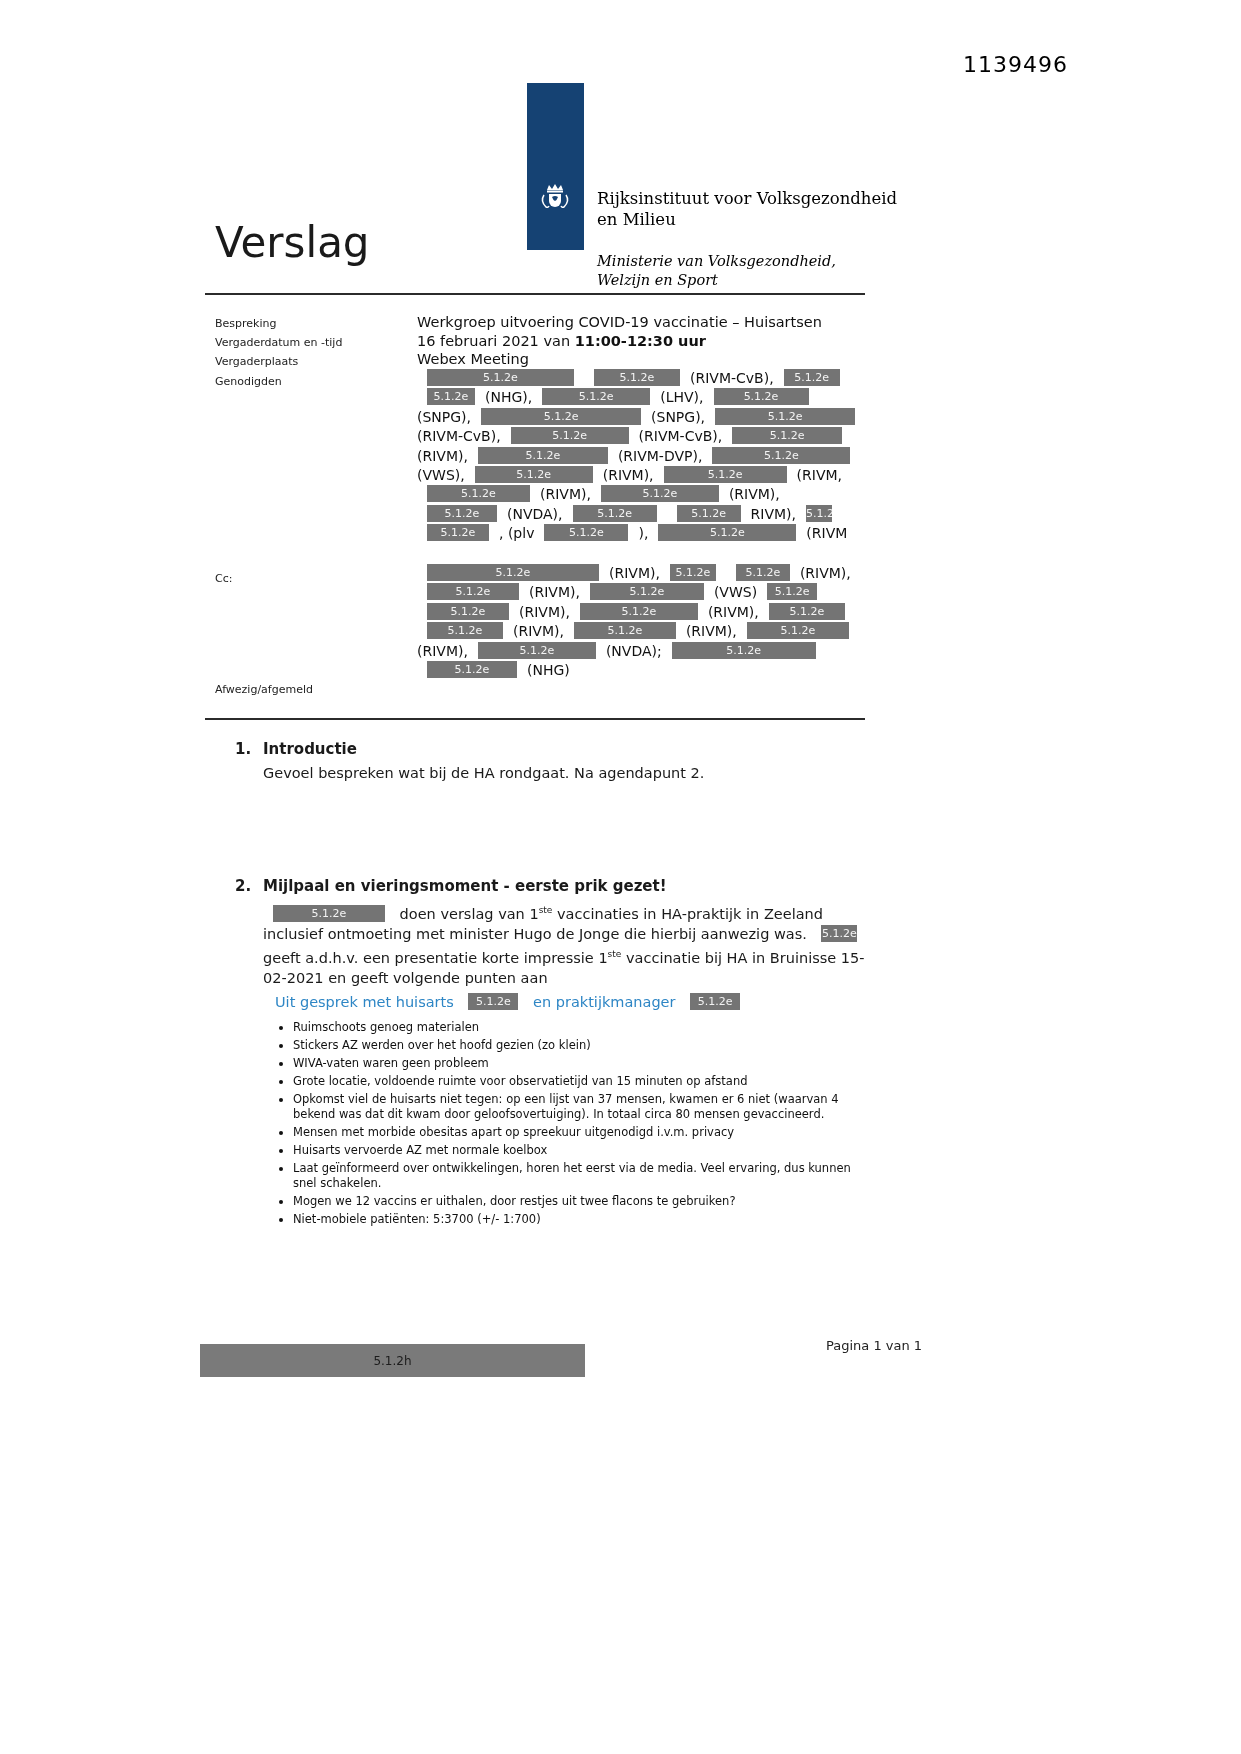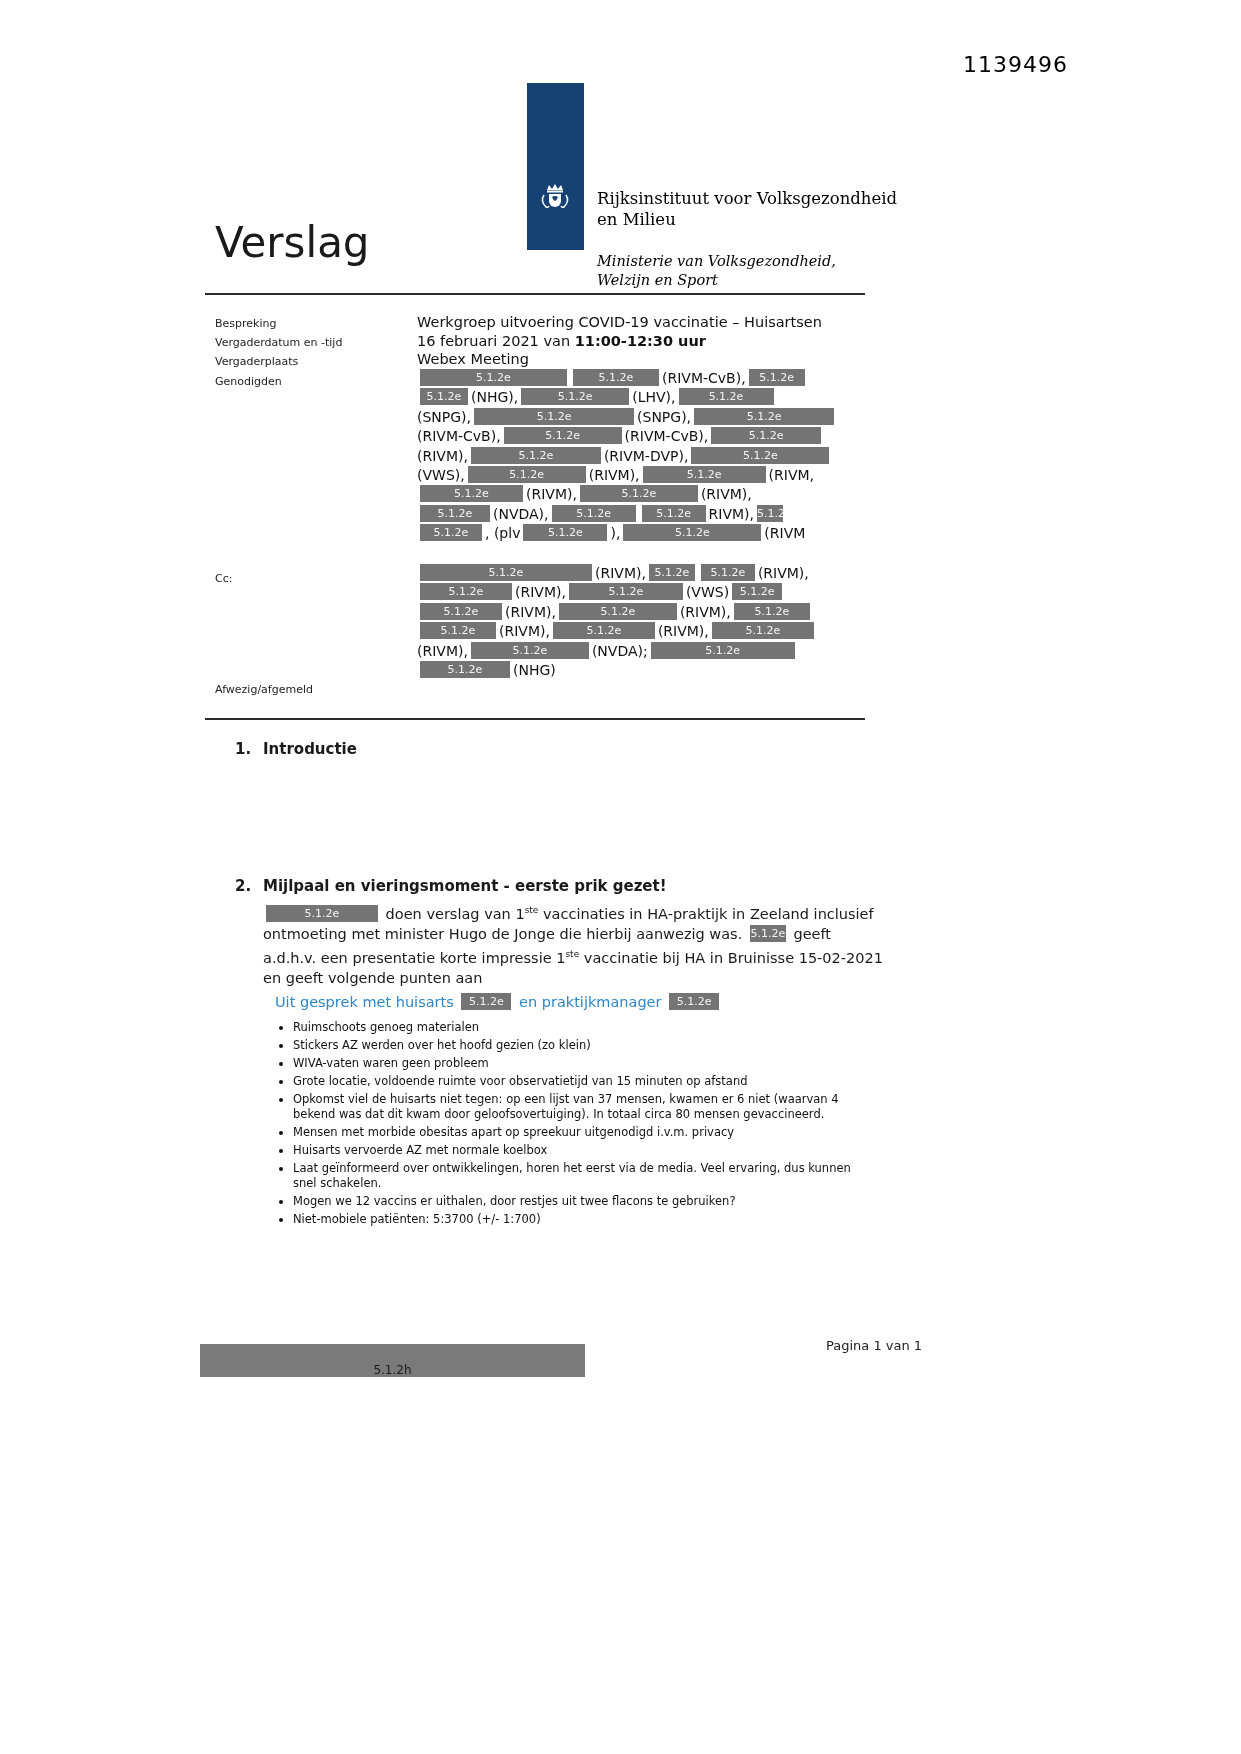--- a/index.html
+++ b/index.html
@@ -24,41 +24,41 @@
   .rule2 { top:718px; }
 
   
   .meta-label { position:absolute; left:215px; font-size:11px; color:#222; }
   .meta-content { position:absolute; left:417px; font-size:14.5px; color:#111; }
   .tok-line { line-height:19.4px; font-size:14px; white-space:nowrap; }
 
   .redact {
     display:inline-block; background:#747474; color:#f4f4f4;
     font-size:11px; height:17px; line-height:17px; text-align:center;
-    vertical-align:-3px; margin:0 3px; overflow:hidden; white-space:nowrap;
+    vertical-align:-3px; margin:0 10px; overflow:hidden; white-space:nowrap;
   }
 
   
   .section { position:absolute; left:235px; width:650px; }
   .sec-head { font-size:15px; font-weight:bold; display:flex; margin-bottom:5px; }
   .sec-num { width:28px; }
   .sec-body { margin-left:28px; }
   .para { font-size:14.5px; line-height:20px; width:622px; }
   .blue { color:#2e86c5; }
   .blue-line { font-size:14.5px; line-height:20px; margin-left:12px; margin-top:4px; }
   .bullets { margin:8px 0 0 30px; width:560px; }
   .bullets li { font-size:11.5px; line-height:15px; color:#111; margin-bottom:3px; }
 
   sup { font-size:9px; }
 
   
   .page-num { position:absolute; left:826px; top:1338px; font-size:13px; color:#222; }
   .footer-redaction {
     position:absolute; left:200px; top:1344px; width:385px; height:33px;
-    background:#7a7a7a; display:flex; align-items:flex-end; justify-content:center;
+    background:#7a7a7a; display:flex; align-items:center; justify-content:center;
     font-size:12px; color:#1c1c1c;
   }
 </style>
 </head>
 <body>
 
 <div class="page">
 
   <div class="doc-number">1139496</div>
 
@@ -119,20 +119,21 @@
   <div class="meta-label" style="top:683px">Afwezig/afgemeld</div>
 
   <div class="rule rule2"></div>
 
   <div class="section" style="top:740px">
     <div class="sec-head">
       <span class="sec-num">1.</span>
       <span class="sec-title">Introductie</span>
     </div>
     <div class="sec-body">
+      <p class="para">Gevoel bespreken wat bij de HA rondgaat. Na agendapunt 2.</p>
     </div>
   </div>
 
   <div class="section" style="top:877px">
     <div class="sec-head">
       <span class="sec-num">2.</span>
       <span class="sec-title">Mijlpaal en vieringsmoment - eerste prik gezet!</span>
     </div>
     <div class="sec-body">
       <p class="para"><span class="redact" style="width: 112px;">5.1.2e</span><span> doen verslag van 1</span><sup>ste</sup><span> vaccinaties in HA-praktijk in Zeeland inclusief ontmoeting met minister Hugo de Jonge die hierbij aanwezig was. </span><span class="redact" style="width: 36px;">5.1.2e</span><span> geeft a.d.h.v. een presentatie korte impressie 1</span><sup>ste</sup><span> vaccinatie bij HA in Bruinisse 15-02-2021 en geeft volgende punten aan</span></p>

